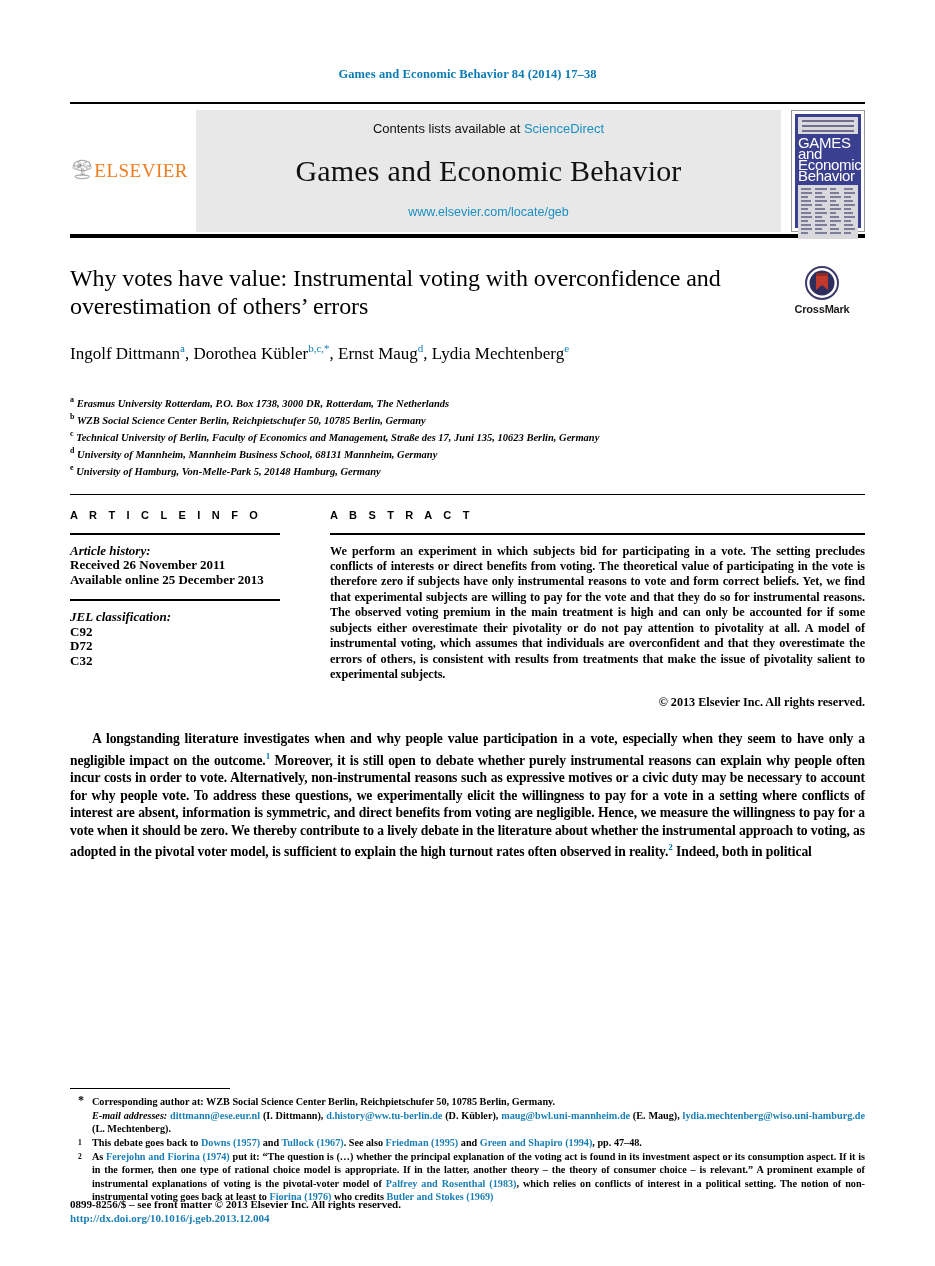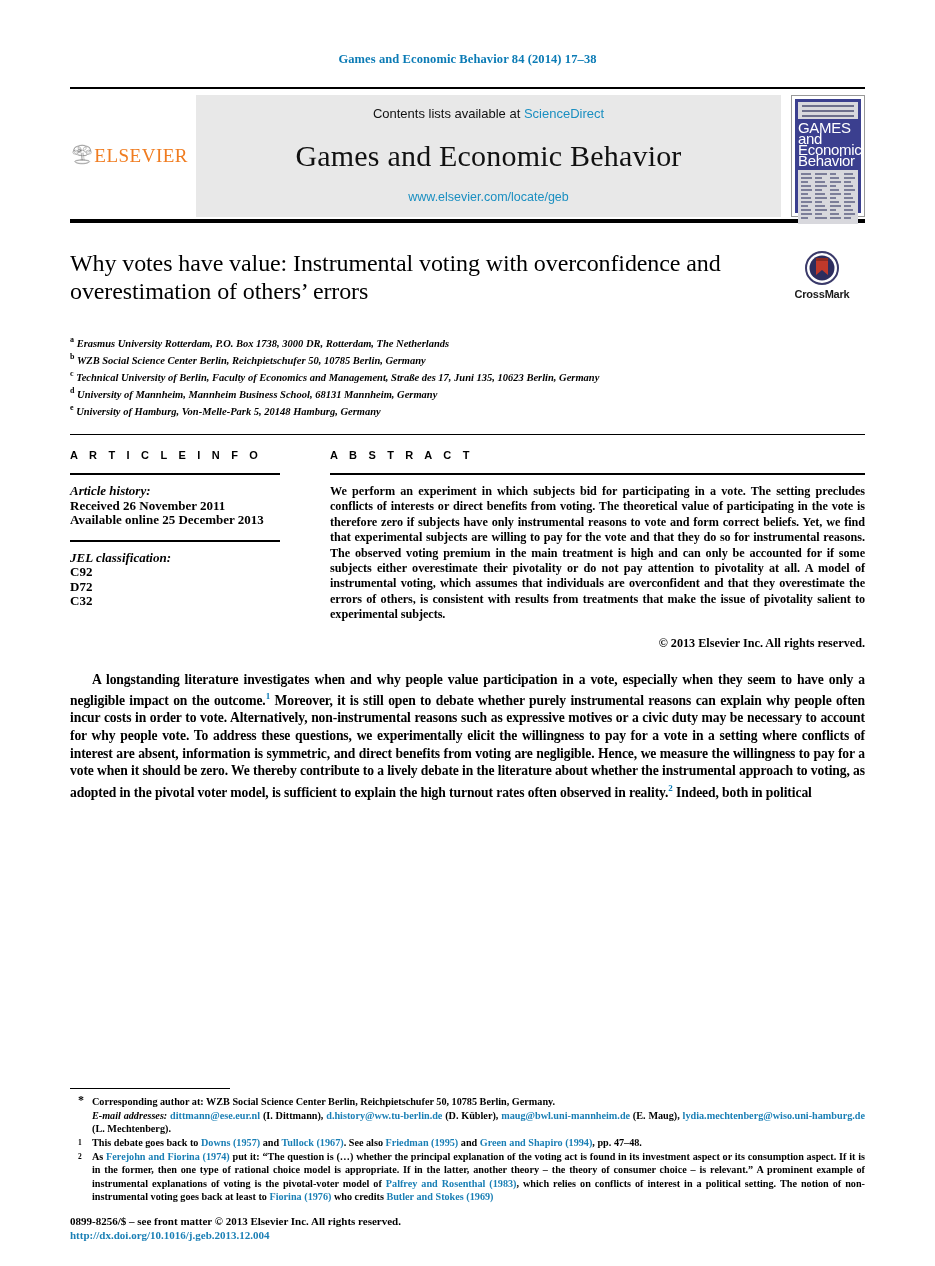--- a/index.html
+++ b/index.html
@@ -15,21 +15,21 @@
   }
   .page { position: relative; width: 935px; height: 1266px; padding: 0 70px; }
 
   
   .running-head {
     text-align: center;
     color: #0b7bb5;
     font-family: "Liberation Serif", serif;
     font-weight: bold;
     font-size: 12.5px;
-    padding-top: 52px;
+    padding-top: 67px;
     letter-spacing: .1px;
   }
 
   
   .masthead-rule-top {
     border-top: 2.5px solid #000;
     margin-top: 20px;
   }
   .masthead {
     display: flex;
@@ -231,21 +231,21 @@
     font-size: 10.2px;
   }
   .fn .marker.star { font-size: 12px; top: -1px; }
   .fn sup { font-size: 7.5px; vertical-align: super; }
   .lnk { color: #1a7fb5; }
   .ital { font-style: italic; font-weight: bold; }
 
   .footer-block {
     position: absolute;
     left: 70px;
-    bottom: 24px;
+    bottom: 41px;
     font-size: 11px;
     line-height: 14px;
     font-weight: bold;
   }
   .footer-block .doi { color: #1a7fb5; }
 </style>
 </head>
 <body>
 
 <div class="page">
@@ -363,20 +363,21 @@
       </div>
     </div>
 
   </div>
 
   <div class="masthead-rule-bot"></div>
 
   <div class="title-row">
     <div class="title-col">
       <h1 class="article-title">Why votes have value: Instrumental voting with overconfidence and overestimation of others’ errors</h1>
+      <div class="authors"><span>Ingolf Dittmann</span><sup>a</sup>, <span>Dorothea Kübler</span><sup>b,c,*</sup>, <span>Ernst Maug</span><sup>d</sup>, <span>Lydia Mechtenberg</span><sup>e</sup></div>
     </div>
     <div class="crossmark">
       <svg class="cm-badge" width="34" height="34" viewBox="0 0 34 34">
         <circle cx="17" cy="17" r="16" fill="#ffffff" stroke="#3a3a6a" stroke-width="2"></circle>
         <circle cx="17" cy="17" r="12.5" fill="#2d2d5e"></circle>
         <path d="M11 7 h12 v17 l-6 -5 l-6 5 z" fill="#c0392b"></path>
         <path d="M11 7 h12 v3 h-12 z" fill="#8e2b22"></path>
       </svg>
       <div class="cm-word">CrossMark</div>
     </div>

